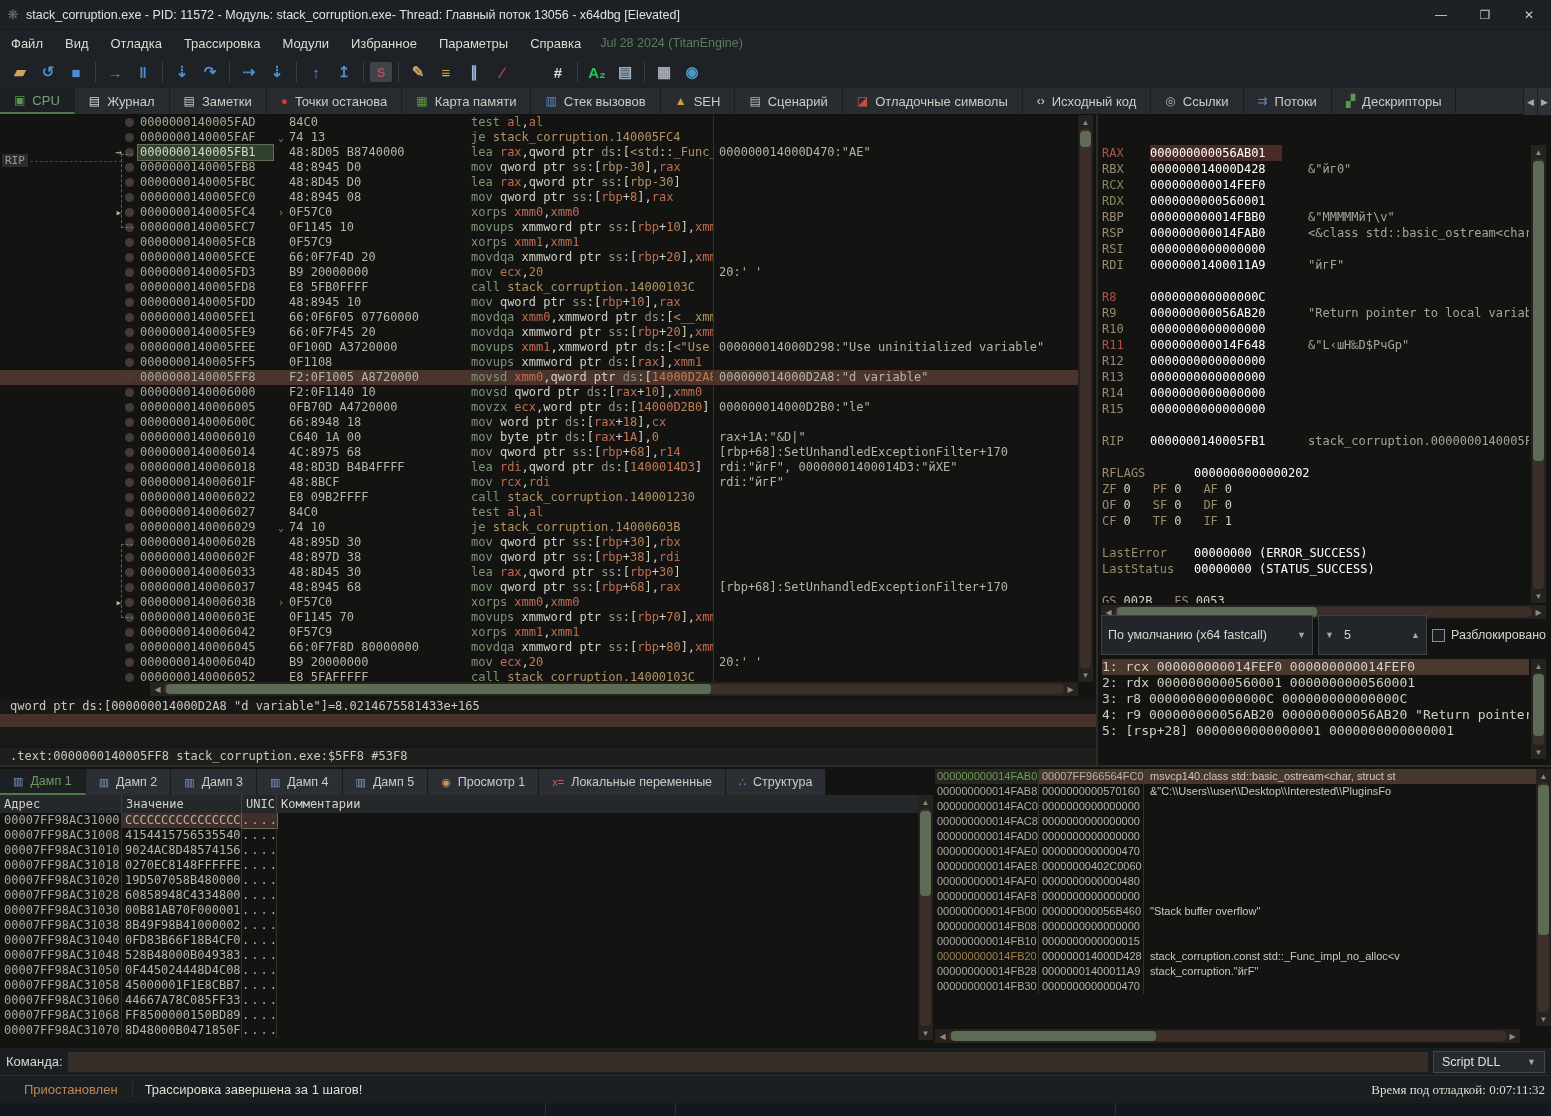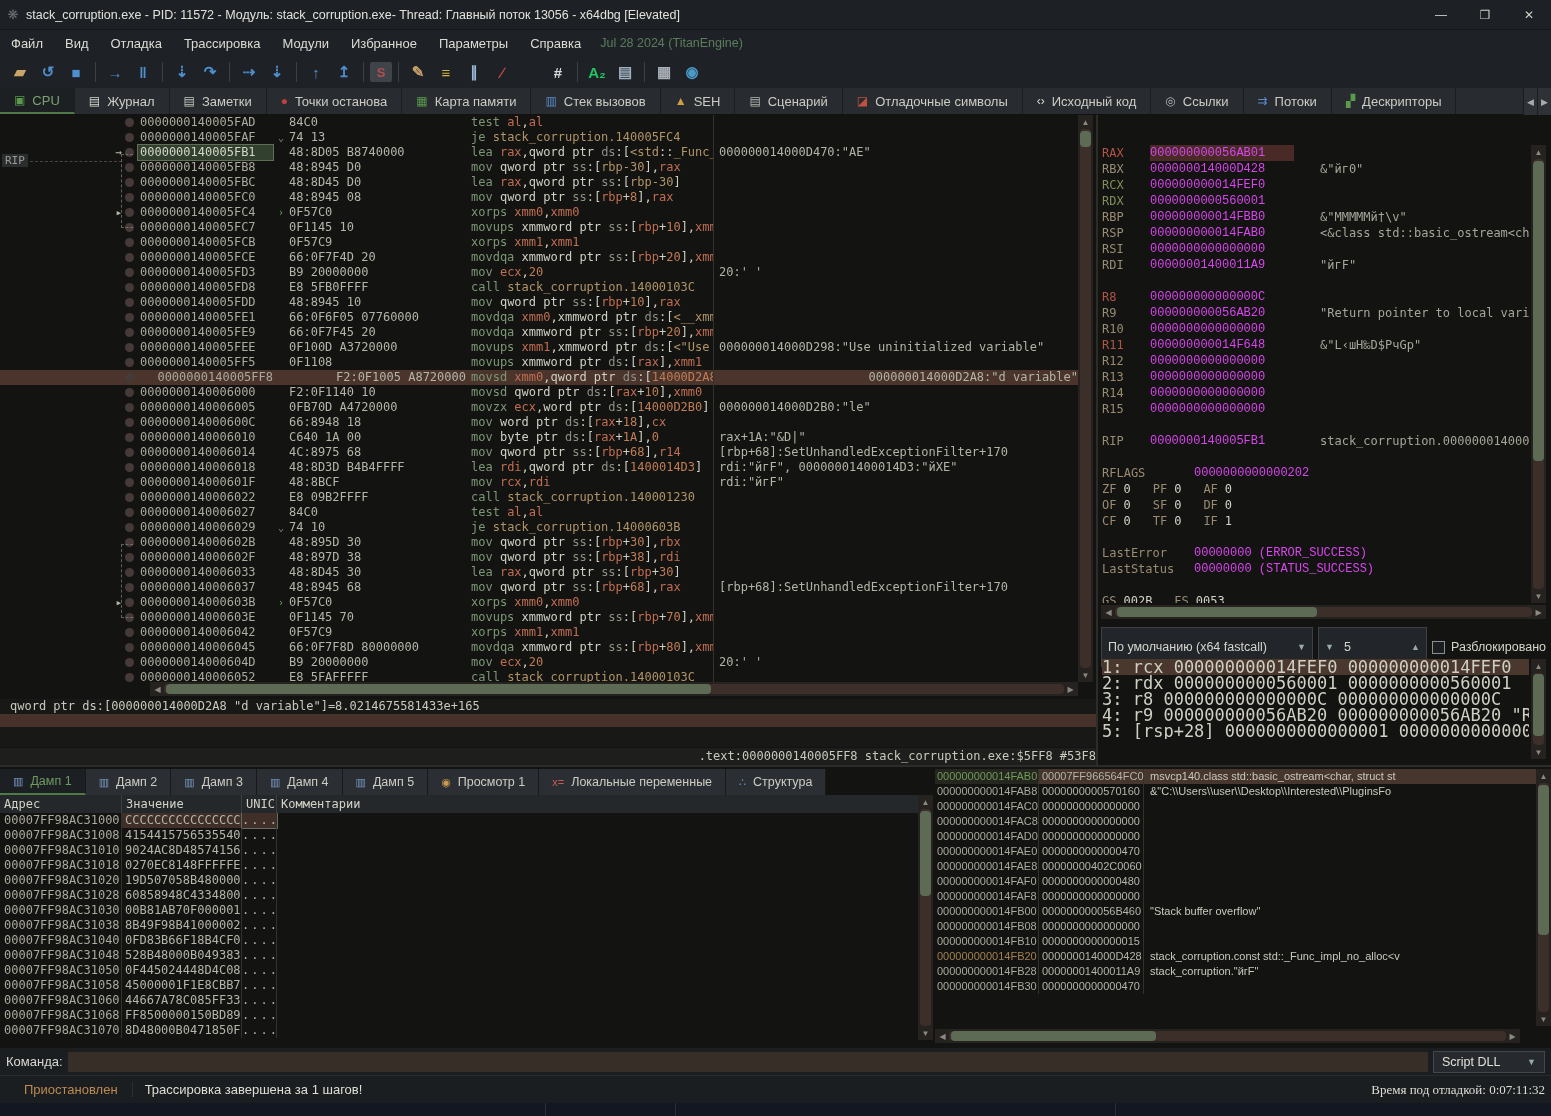--- a/index.html
+++ b/index.html
@@ -51,21 +51,21 @@
   .gdot { position:absolute; right:4px; top:3px; width:9px; height:9px; border-radius:50%;
           background:#463a38; }
   .garrow { position:absolute; right:16px; top:0; color:#b8b8a8; font-size:11px; }
   .daddr { width:135px; flex:none; color:#a9a99d; padding-left:2px; }
   .drow.sel-rip .daddr { background:#31402f; outline:1px solid #5f6f55; color:#d6d6c8; }
   .dmark { width:16px; flex:none; text-align:center; font-size:10px; color:#8a9a80; }
   .dmark.tgt { color:#77a268; }
   .dbytes { width:177px; flex:none; color:#b4b4a8; }
   .dinstr { width:248px; flex:none; overflow:hidden; border-right:1px solid #33332d; padding-left:5px;}
   .dcomm { flex:1; overflow:hidden; color:#b3b3a6; padding-left:5px; }
-  .drow.sel-trace { background:#4a342c;text-align:right; }
+  .drow.sel-trace { background:#4a342c; }
   .drow.sel-trace .dcomm { color:#ded ecf; }
   .i-mnem { color:#7d9776; } .i-reg { color:#c06e52; } .i-kw { color:#cfcfc3; }
   .i-seg { color:#8f8f85; } .i-num { color:#c07d55; } .i-sym { color:#b09468; }
   .i-plain { color:#cfcfc3; }
 
   .jumpline { position:absolute; border-left:1px dashed #7d7d70; border-top:1px dashed #7d7d70;
               border-bottom:1px dashed #7d7d70; width:12px; opacity:.75; }
   .riplabel { position:absolute; left:2px; top:39px; font-size:11px; color:#9a9a90;
               background:#2a2d30; padding:0 3px; }
   .ripdash { position:absolute; left:30px; top:46px; width:92px; border-top:1px dashed #6a6a60; opacity:.6;}
@@ -78,52 +78,52 @@
   .sb-thumbv { position:absolute; left:2px; width:11px; background:#5d6b55; border-radius:4px; }
   .sb-thumbh { position:absolute; top:2px; height:10px; background:#5d6b55; border-radius:4px; }
   .sbh .trackline { position:absolute; left:14px; right:14px; top:2px; bottom:2px; background:#3c2e29; border-radius:4px;}
   .sbv .tracklinev { position:absolute; top:14px; bottom:14px; left:2px; right:2px; background:#3c2e29; border-radius:4px;}
 
   .info-pane { position:absolute; top:584px; left:0; width:1096px; height:48px; background:#181816;
                font-size:12px; }
   .info-line { height:15px; line-height:15px; padding-left:10px; color:#c9c9bd; white-space:pre; }
   .info-sel { height:13px; background:#46322b; }
   .addr-line { position:absolute; top:633px; left:0; width:1096px; height:17px; background:#1e1e1c;
-               font-size:12px; line-height:17px; padding-left:10px; color:#c9c9bd;text-align:right; }
+               font-size:12px; line-height:17px; padding-left:10px; color:#c9c9bd; }
 
   .vdivider { position:absolute; top:0; bottom:0; left:1096px; width:2px; background:#2c2c28; }
 
   
   .regs { position:absolute; left:1098px; top:0; width:453px; height:650px; background:#131311; }
   .fpu-btn { position:absolute; top:3px; left:3px; right:5px; height:24px; background:#191c1e;
              border:1px solid #5a5f55; color:#d2d2c6; font-size:12.5px; display:flex;
              align-items:center; justify-content:center; font-family:"DejaVu Sans Mono", monospace;}
   .reglist { position:absolute; top:30px; left:4px; right:22px; height:458px; overflow:hidden;
              font-size:12px; }
   .regrow { height:16px; line-height:16px; display:flex; white-space:pre; }
   .regname { width:48px; flex:none; color:#9a8a72; }
   .regname.red { color:#b0544a; } .regname.green { color:#7f8f5a; }
-  .regval { width:144px; flex:none; color:#d946ef;font-family:Liberation Mono, monospace; }
+  .regval { width:132px; flex:none; color:#ffffff; }
   .regval.hl { background:#4a2a26; }
   .regextra { flex:1; color:#a5a598; overflow:hidden; padding-left:26px; }
   .regrow.wide .regname { width:92px; }
   .flagname { color:#9a8a72; } .flagval { color:#d2d2c6; margin-left:7px; margin-right:22px; }
 
-  .conv-bar { position:absolute; top:512px; left:3px; right:5px; height:40px; display:flex; gap:5px; }
+  .conv-bar { position:absolute; top:500px; left:3px; right:5px; height:40px; display:flex; gap:5px; }
   .conv-select { width:235px; background:#22262a; border:1px solid #3c4146; display:flex;
                  align-items:center; font-size:12.5px; padding:0 6px; color:#d6d6cc; }
   .conv-select .car { margin-left:auto; font-size:9px; color:#9aa; }
   .conv-spin { width:120px; background:#22262a; border:1px solid #3c4146; display:flex;
                align-items:center; font-size:12.5px; color:#d6d6cc; padding:0 6px; }
   .conv-spin .dn { font-size:9px; color:#9aa; margin-right:10px; }
   .conv-spin .up { font-size:9px; color:#9aa; margin-left:auto; }
   .conv-check { display:flex; align-items:center; gap:6px; font-size:12.5px; color:#d6d6cc; }
   .checkbox { width:13px; height:13px; border:1px solid #8a8f94; background:#1b1e21; }
   .arglist { position:absolute; top:544px; left:4px; right:22px; height:100px; overflow:hidden;
-             font-size:17px; }
+             font-size:13px; }
   .argrow { height:16px; line-height:16px; white-space:pre; color:#cfcfc3; overflow:hidden;}
   .argrow.sel { background:#4a372e; }
 
   
   .bottom { position:absolute; top:765px; left:0; width:1551px; height:283px; background:#131311;
             border-top:2px solid #2c2c28; }
   .dump-tabs { position:absolute; top:2px; left:0; height:26px; display:flex; }
   .dtab { display:flex; align-items:center; gap:7px; padding:0 13px; font-size:12.5px;
           color:#ccccc2; background:#2b2f33; border-right:1px solid #17191c; }
   .dtab.active { background:#1d2023; color:#6f9a62; border-bottom:2px solid #4f7a47; }

